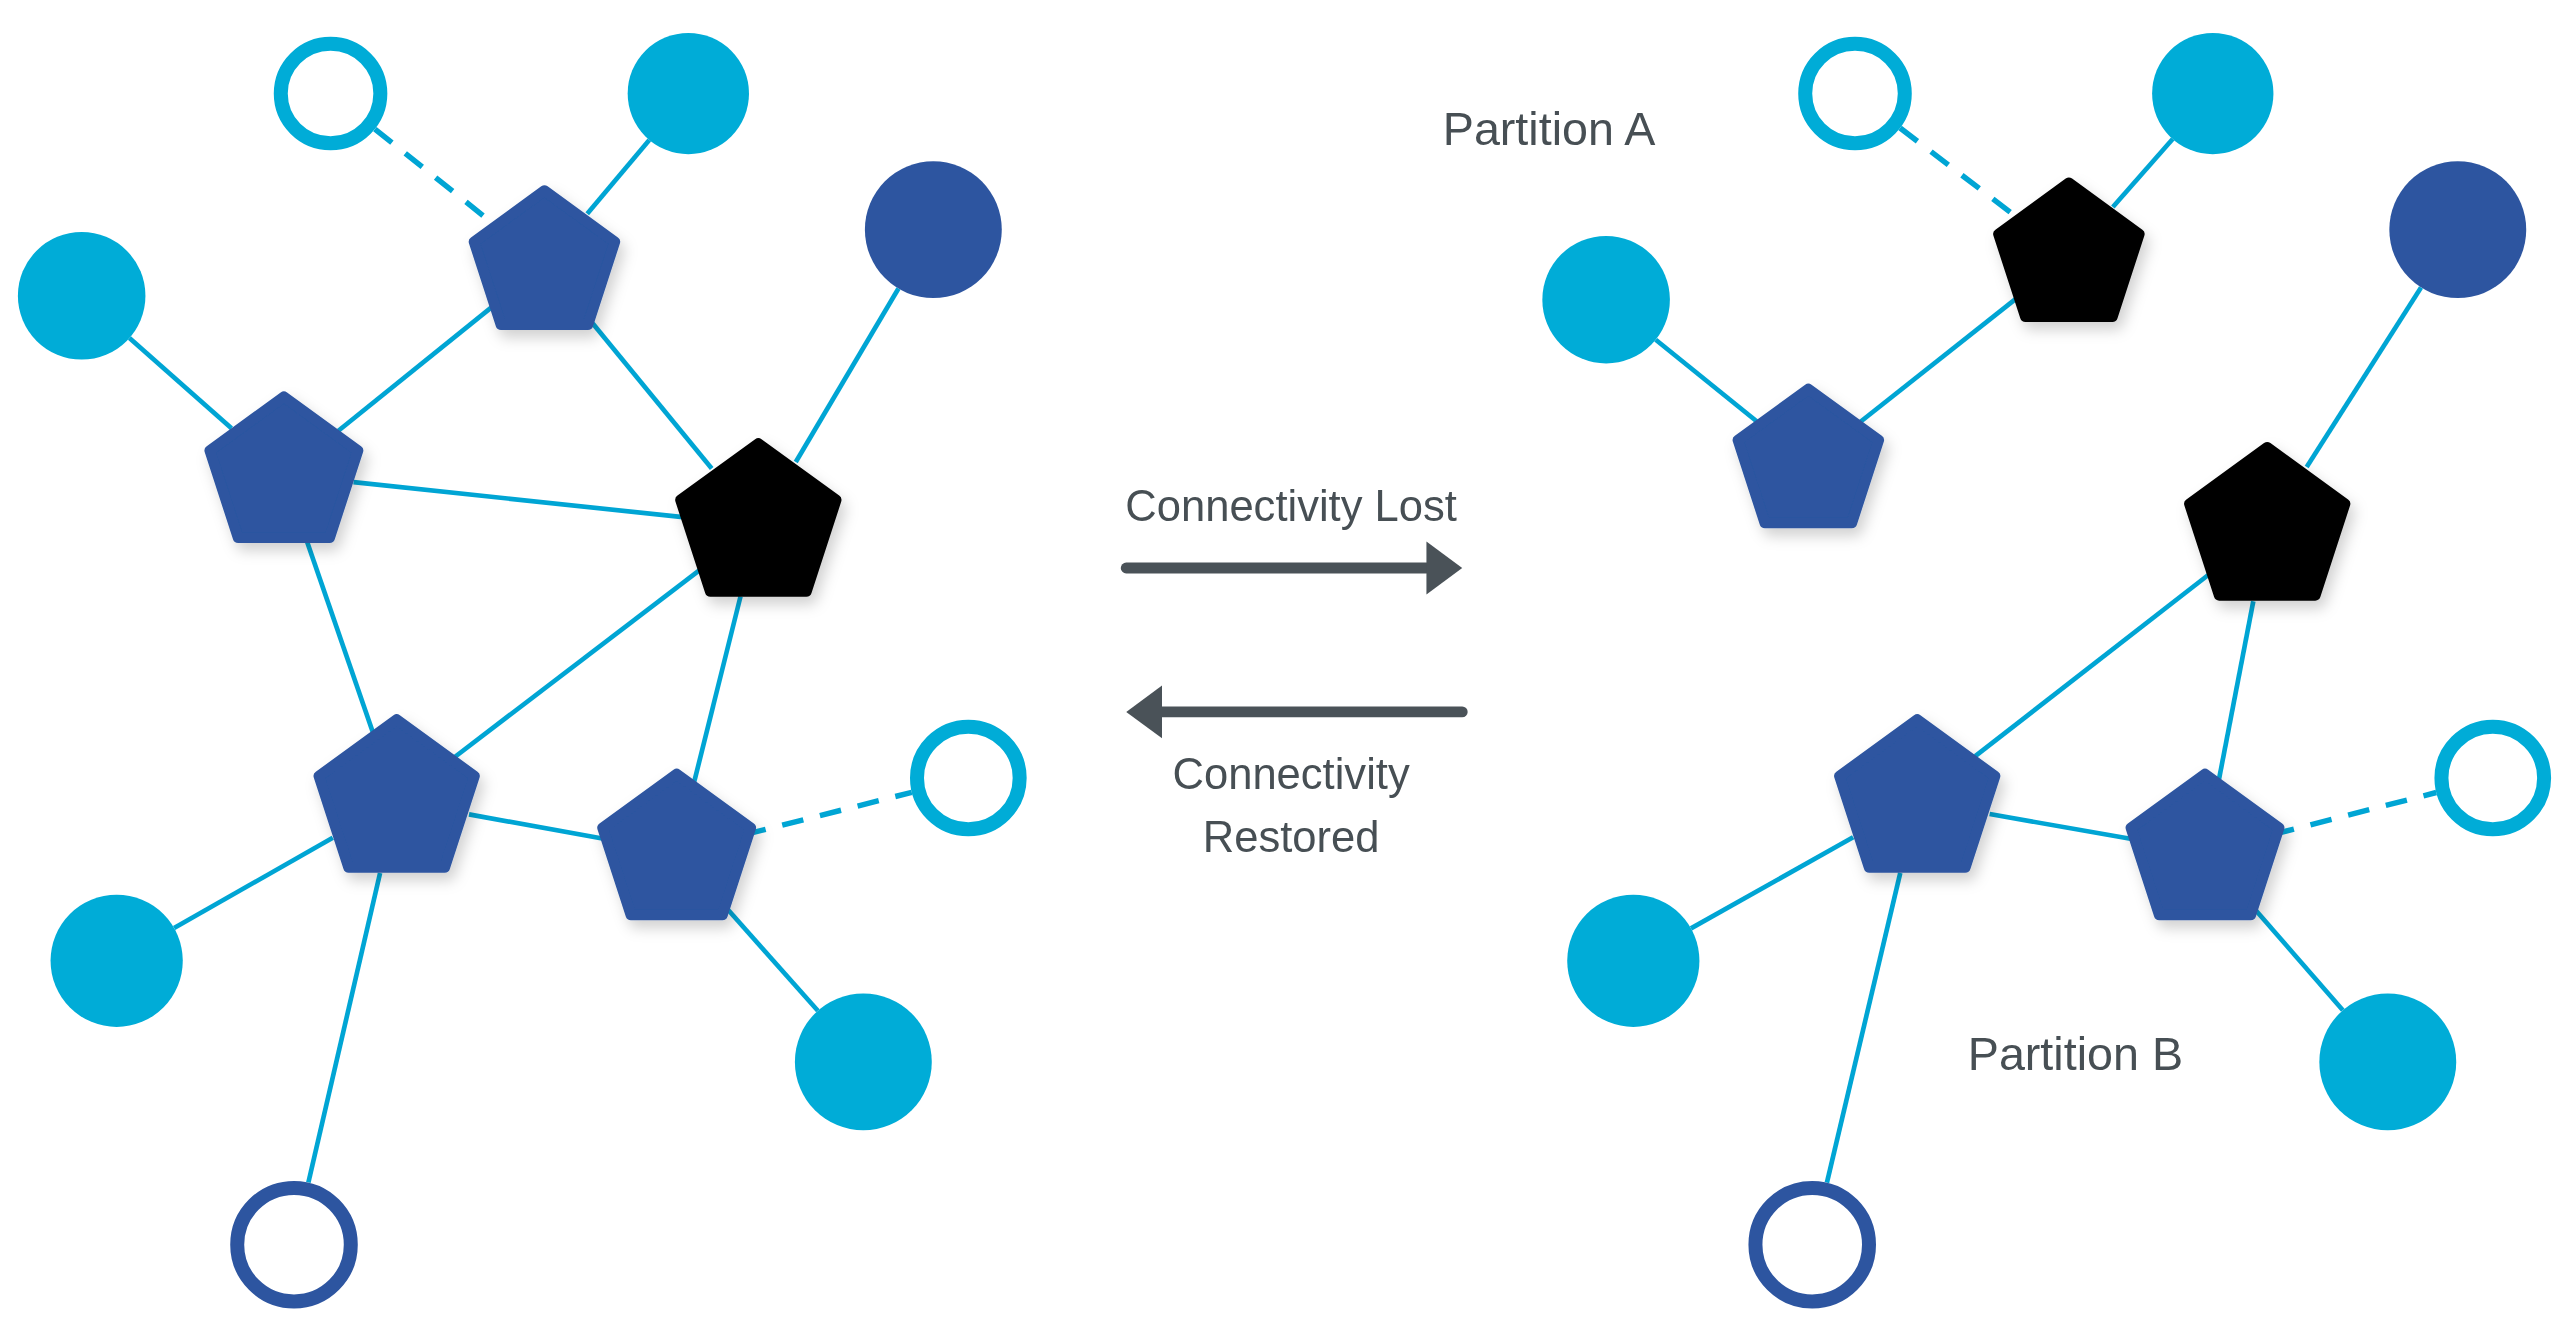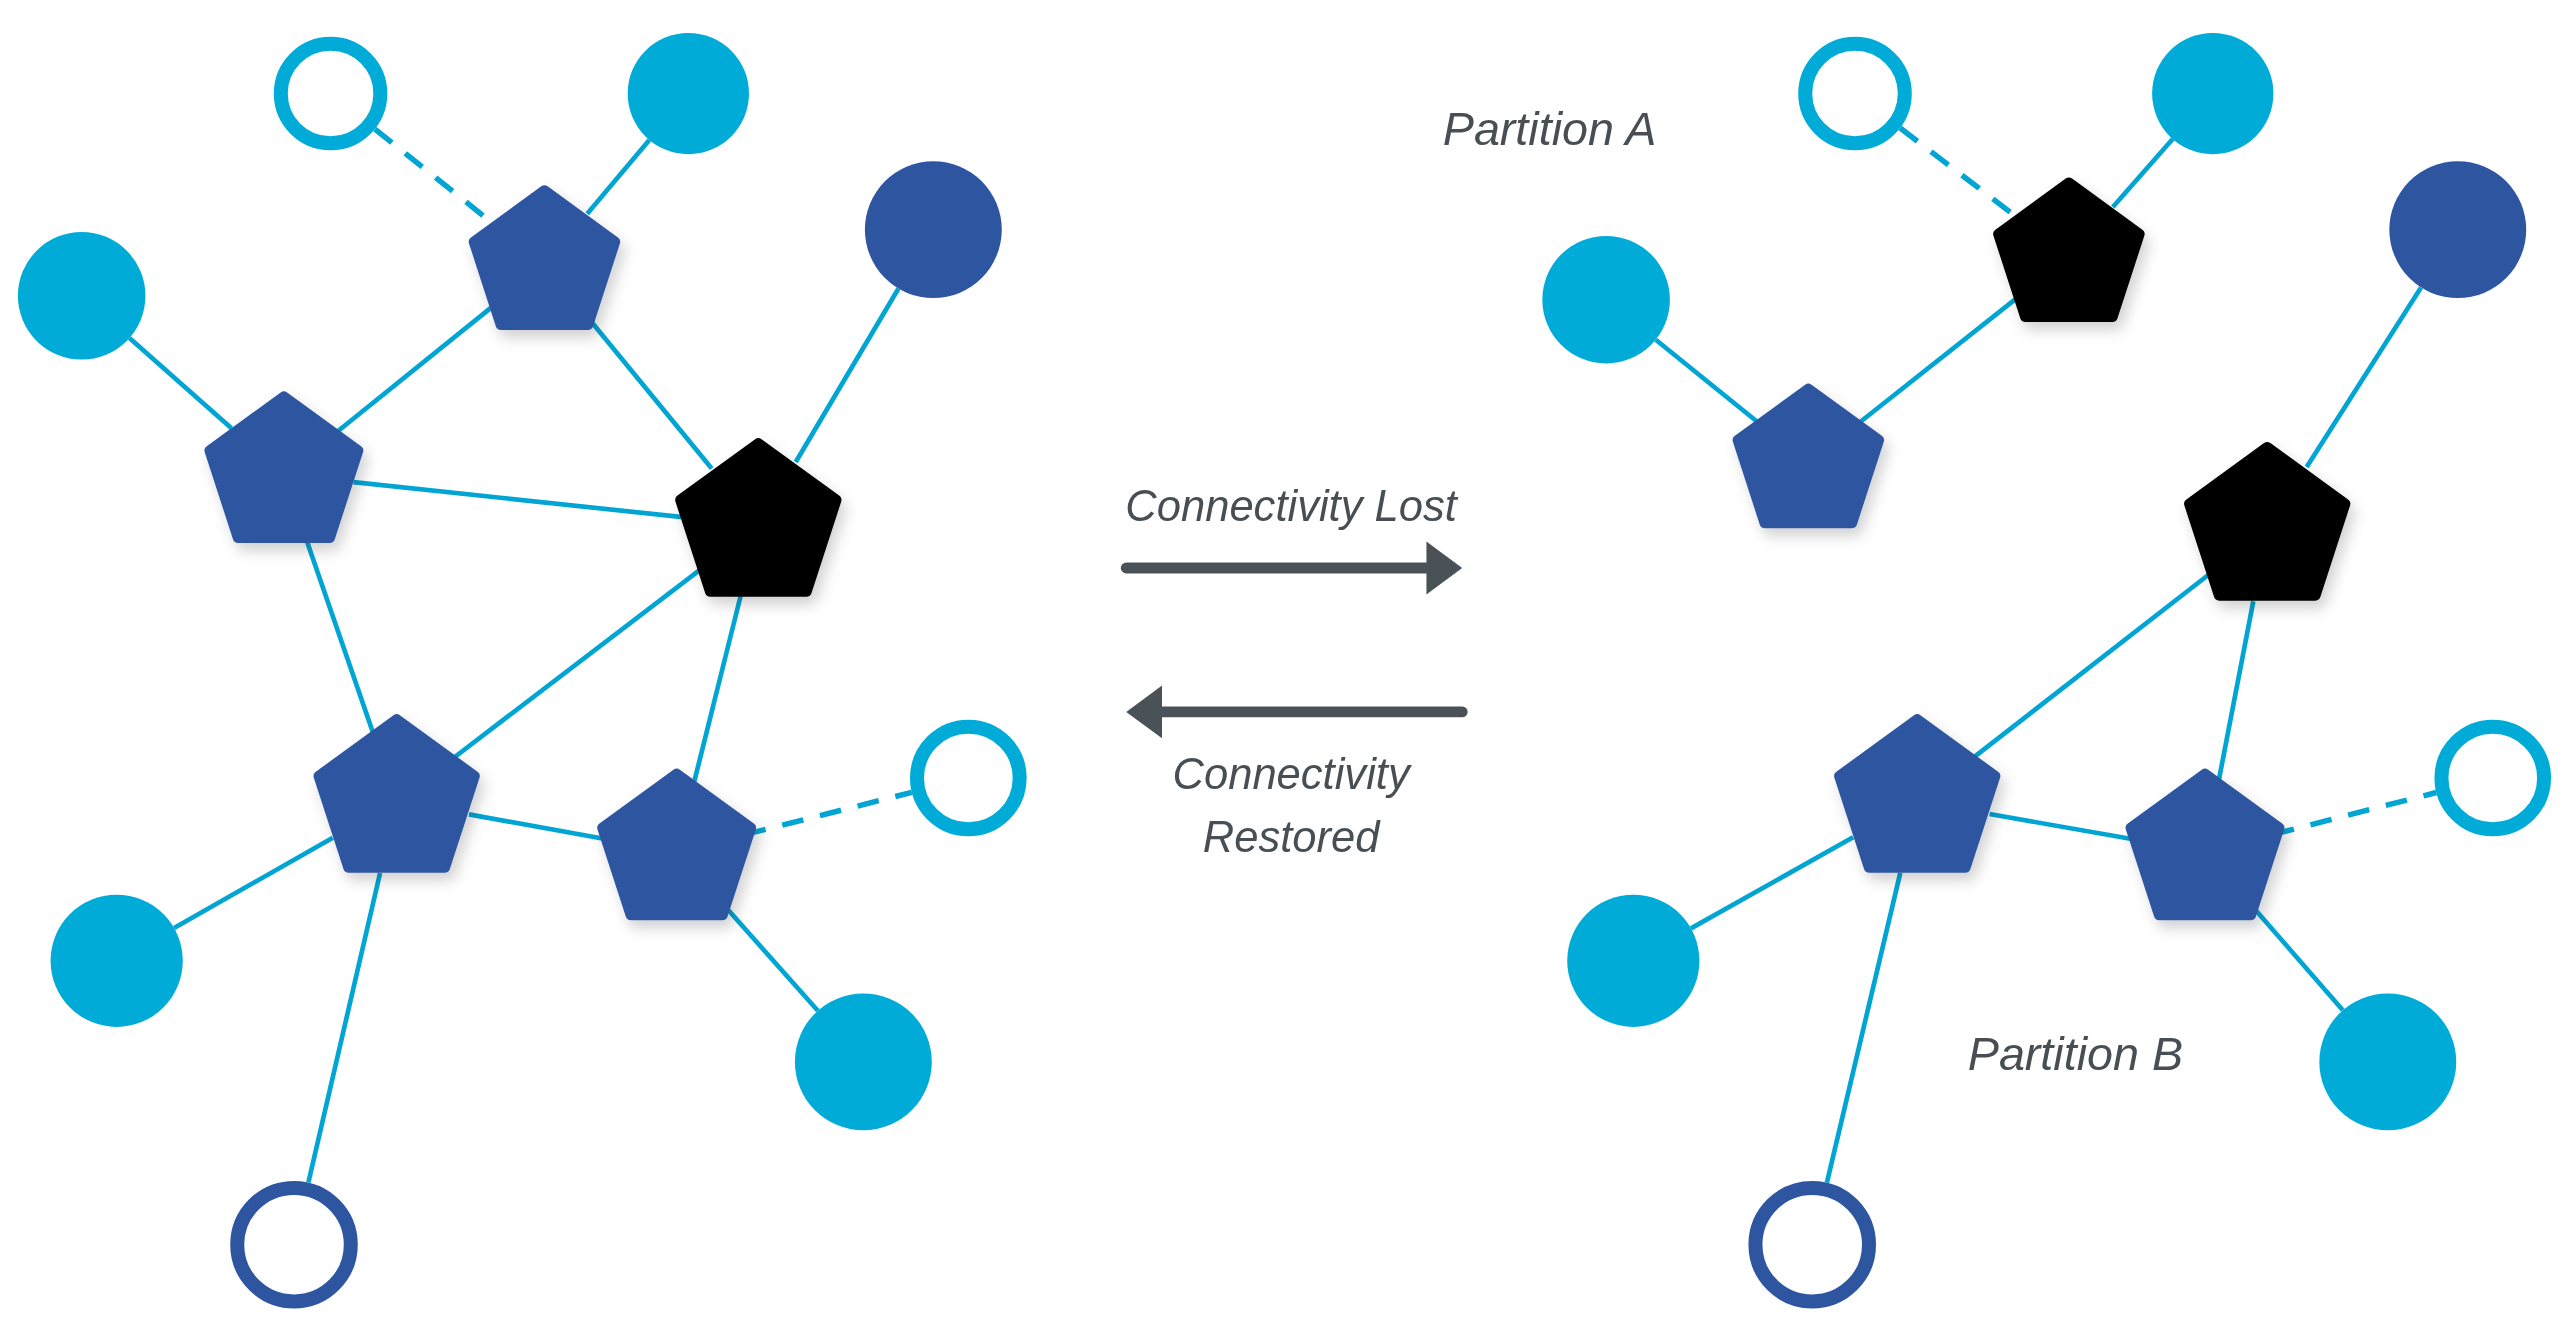--- a/index.html
+++ b/index.html
@@ -2,21 +2,21 @@
 <html style="font-size:12.4px"><head>
 <meta charset="utf-8">
 <title>Network Partition Diagram</title>
 <style>
   html,body{margin:0;padding:0;background:#ffffff;}
   body{
     width:2576px;height:1332px;
     font-family:"Liberation Sans","DejaVu Sans",sans-serif;
     overflow:hidden;position:relative;
   }
-  #stage{position:absolute;inset:0;width:2576px;height:1256px;font-style:italic;}
+  #stage{position:absolute;inset:0;width:2576px;height:1256px;}
   svg.board{position:absolute;left:0;top:0;width:2576px;height:1332px;display:block;}
   .label-text{
     font-family:"Liberation Sans","DejaVu Sans",sans-serif;
     font-size:60px;
     fill:#474F54;
     dominant-baseline:middle;
   }
   .arrow-label{
     font-family:"Liberation Sans","DejaVu Sans",sans-serif;
     font-size:56px;

